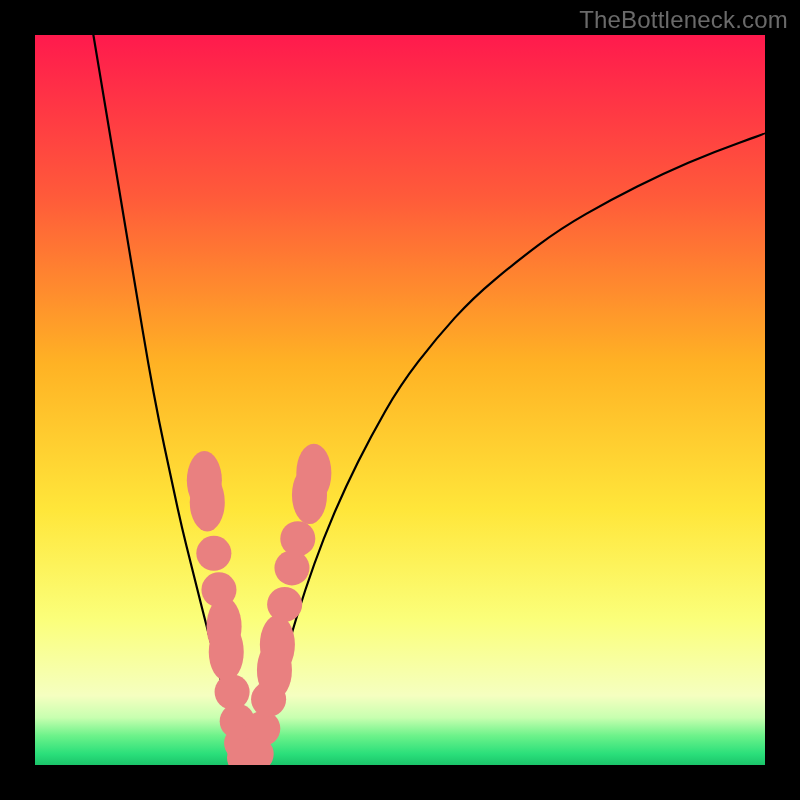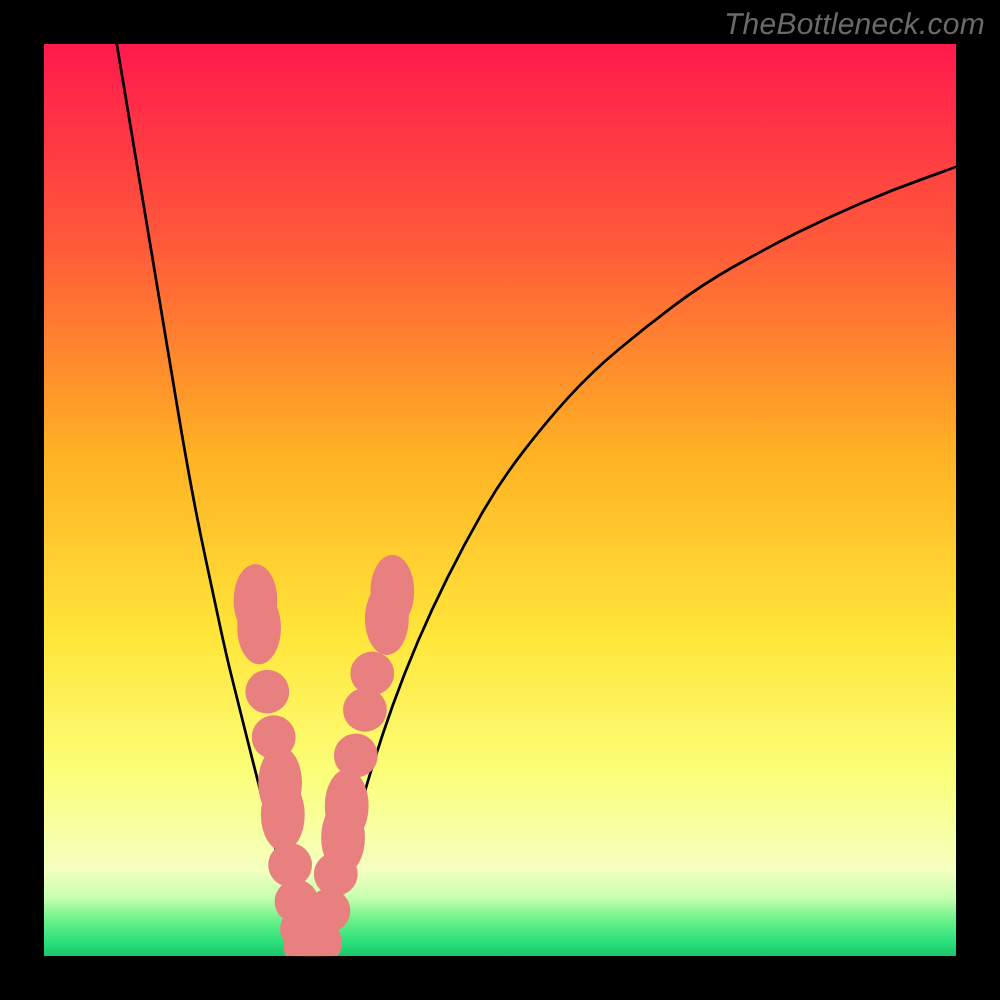--- a/index.html
+++ b/index.html
@@ -12,21 +12,20 @@
     font-family: Arial, Helvetica, sans-serif;
   }
   .frame {
     position: absolute;
     left: 0;
     top: 0;
     width: 800px;
     height: 800px;
     background: #000;
     box-sizing: border-box;
-    font-style: italic;
   }
   .plot-area {
     position: absolute;
     left: 35px;
     top: 35px;
     width: 730px;
     height: 730px;
     overflow: hidden;
   }
   .gradient-bg {

